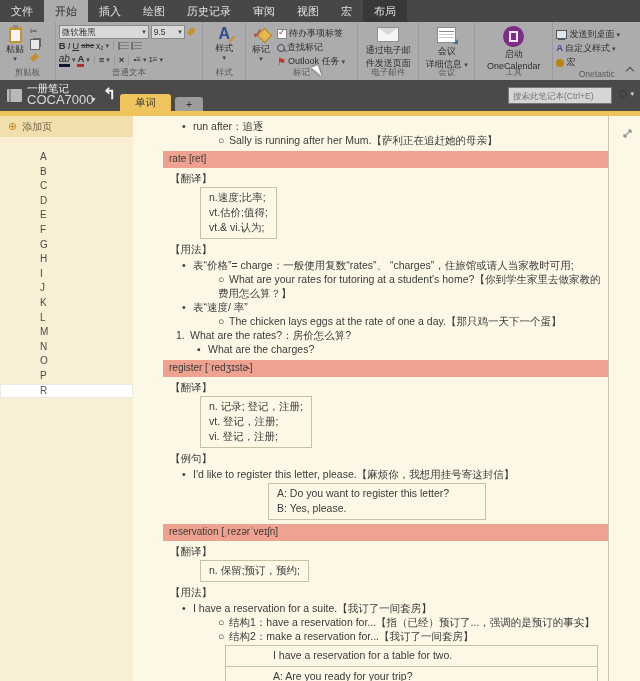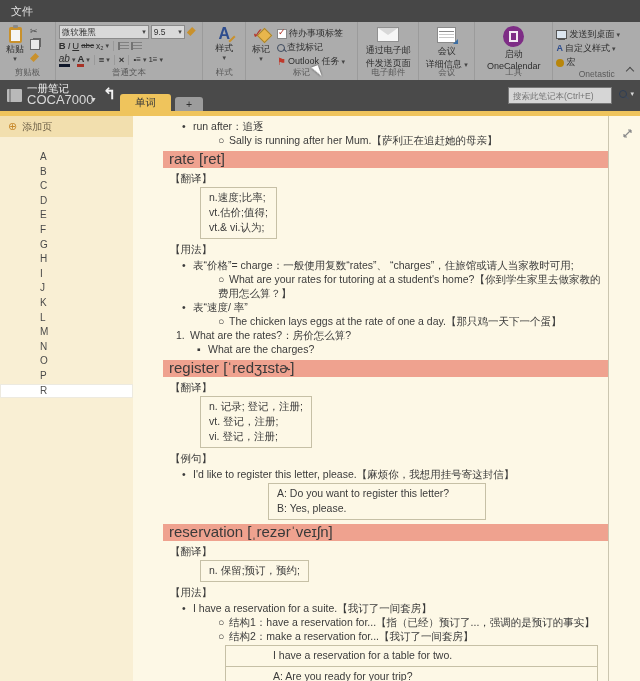--- a/index.html
+++ b/index.html
@@ -88,34 +88,34 @@
   .expand-ico{position:absolute;left:489px;top:9px;}
   .column{margin-left:30px;width:445px;padding-top:3px;}
 
   .blk{font-size:10.5px;color:#3B3B3B;line-height:14px;position:relative;}
   .blk .mk{display:inline-block;width:11px;}
   .b1{margin-left:19px;}
   .b2{margin-left:55px;}
   .b3{margin-left:34px;}
   .num{margin-left:13px;}
   .num .mk{width:14px;}
-  .header{height:16px;background:#EFA28F;padding:1px 0 0 6px;margin:4px 0 3px 0;font-size:15px;color:#3A3A3A;}
+  .header{height:16px;background:#EFA28F;padding:1px 0 0 6px;margin:4px 0 3px 0;font-size:10px;color:#3A3A3A;}
   .label{margin:3px 0 2px 7px;}
   .box{border:1px solid #C6C0A6;width:fit-content;padding:2px 8px 3px 8px;margin:2px 0 3px 37px;line-height:15px;background:#FDF8E6;}
   .bx-dialog{margin-left:105px;min-width:200px;}
   .bx-wide{margin-left:62px;width:316px;margin-bottom:0;padding-left:47px;}
   .bx-wide.stack{margin-top:-1px;margin-bottom:3px;}
 </style>
 </head>
 <body>
 
 <div class="win">
 
   <div class="titlebar">
-    <div id="tabs" style="display:flex;flex-direction:column;">
+    <div id="tabs" style="display:flex;">
         <span class="rtab">文件</span>
         <span class="rtab active">开始</span>
         <span class="rtab">插入</span>
         <span class="rtab">绘图</span>
         <span class="rtab">历史记录</span>
         <span class="rtab">审阅</span>
         <span class="rtab">视图</span>
         <span class="rtab">宏</span>
         <span class="rtab dark">布局</span>
       </div>

